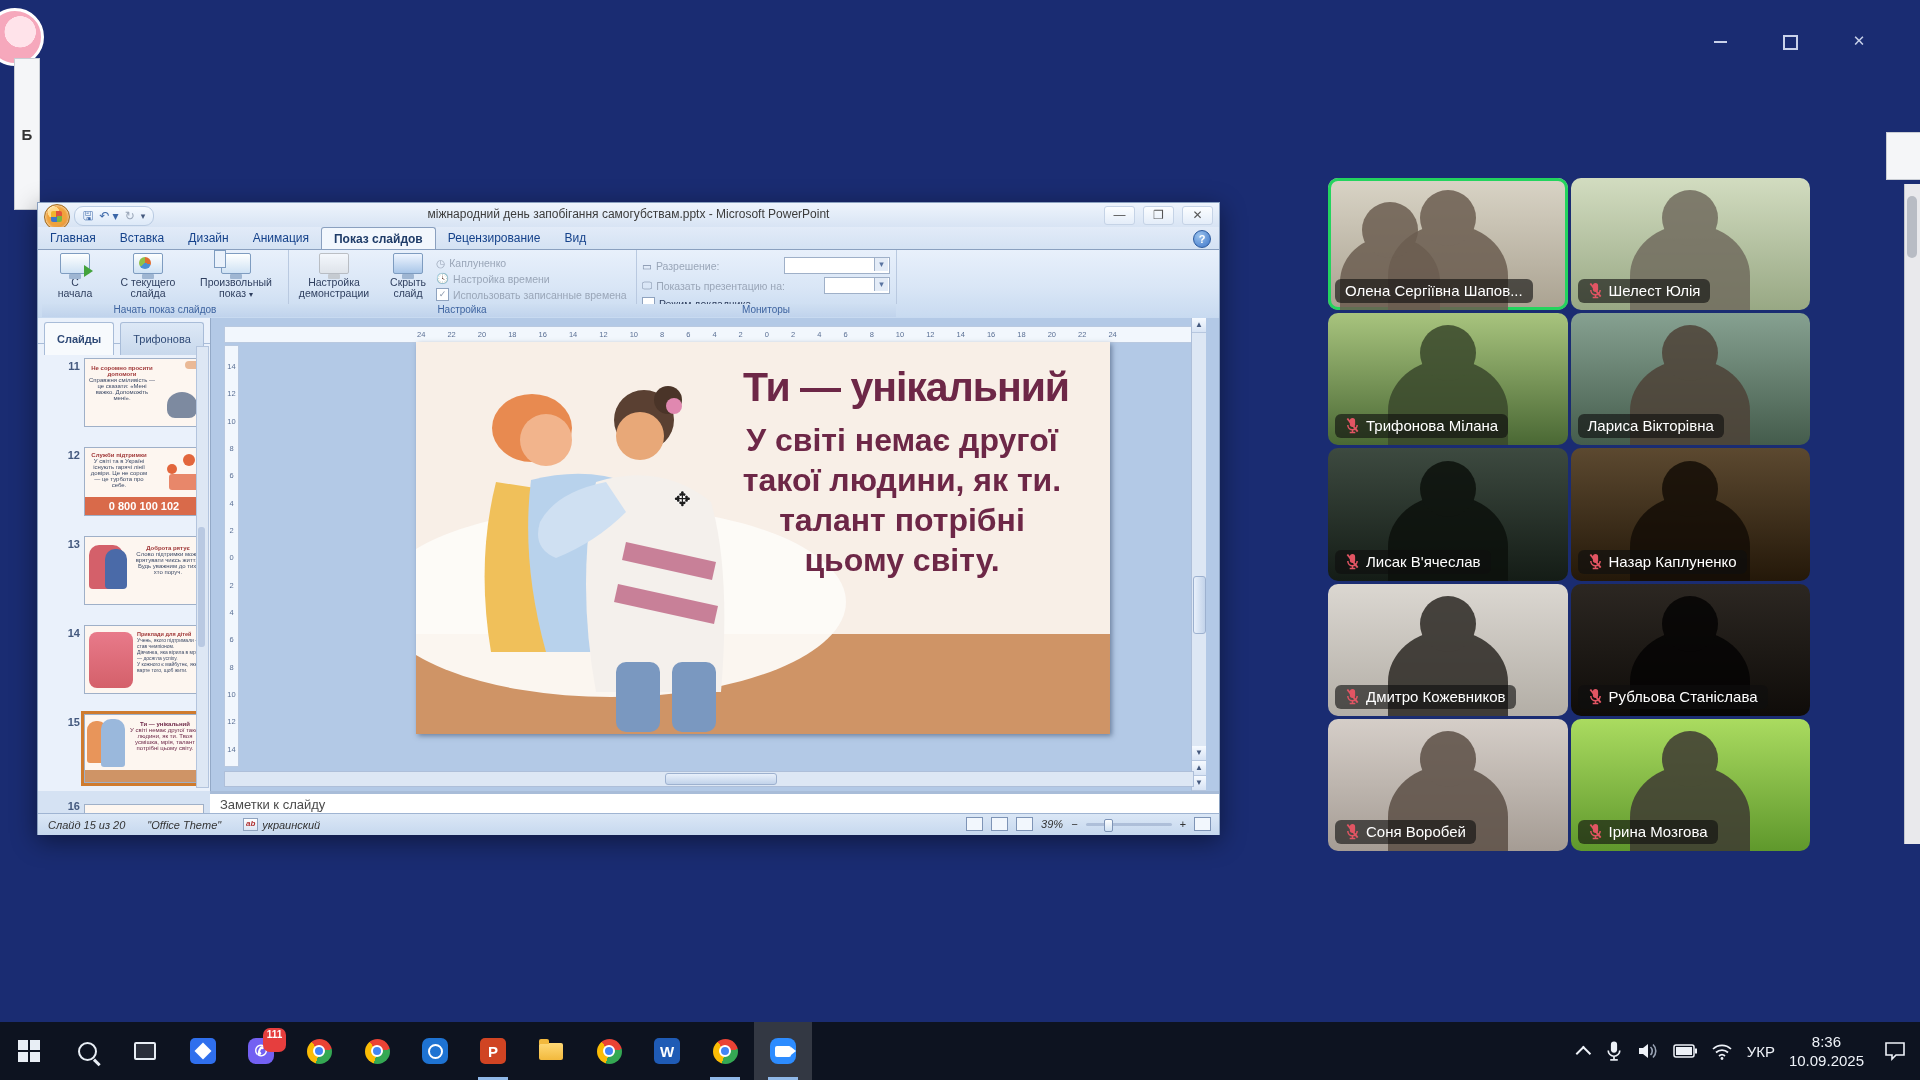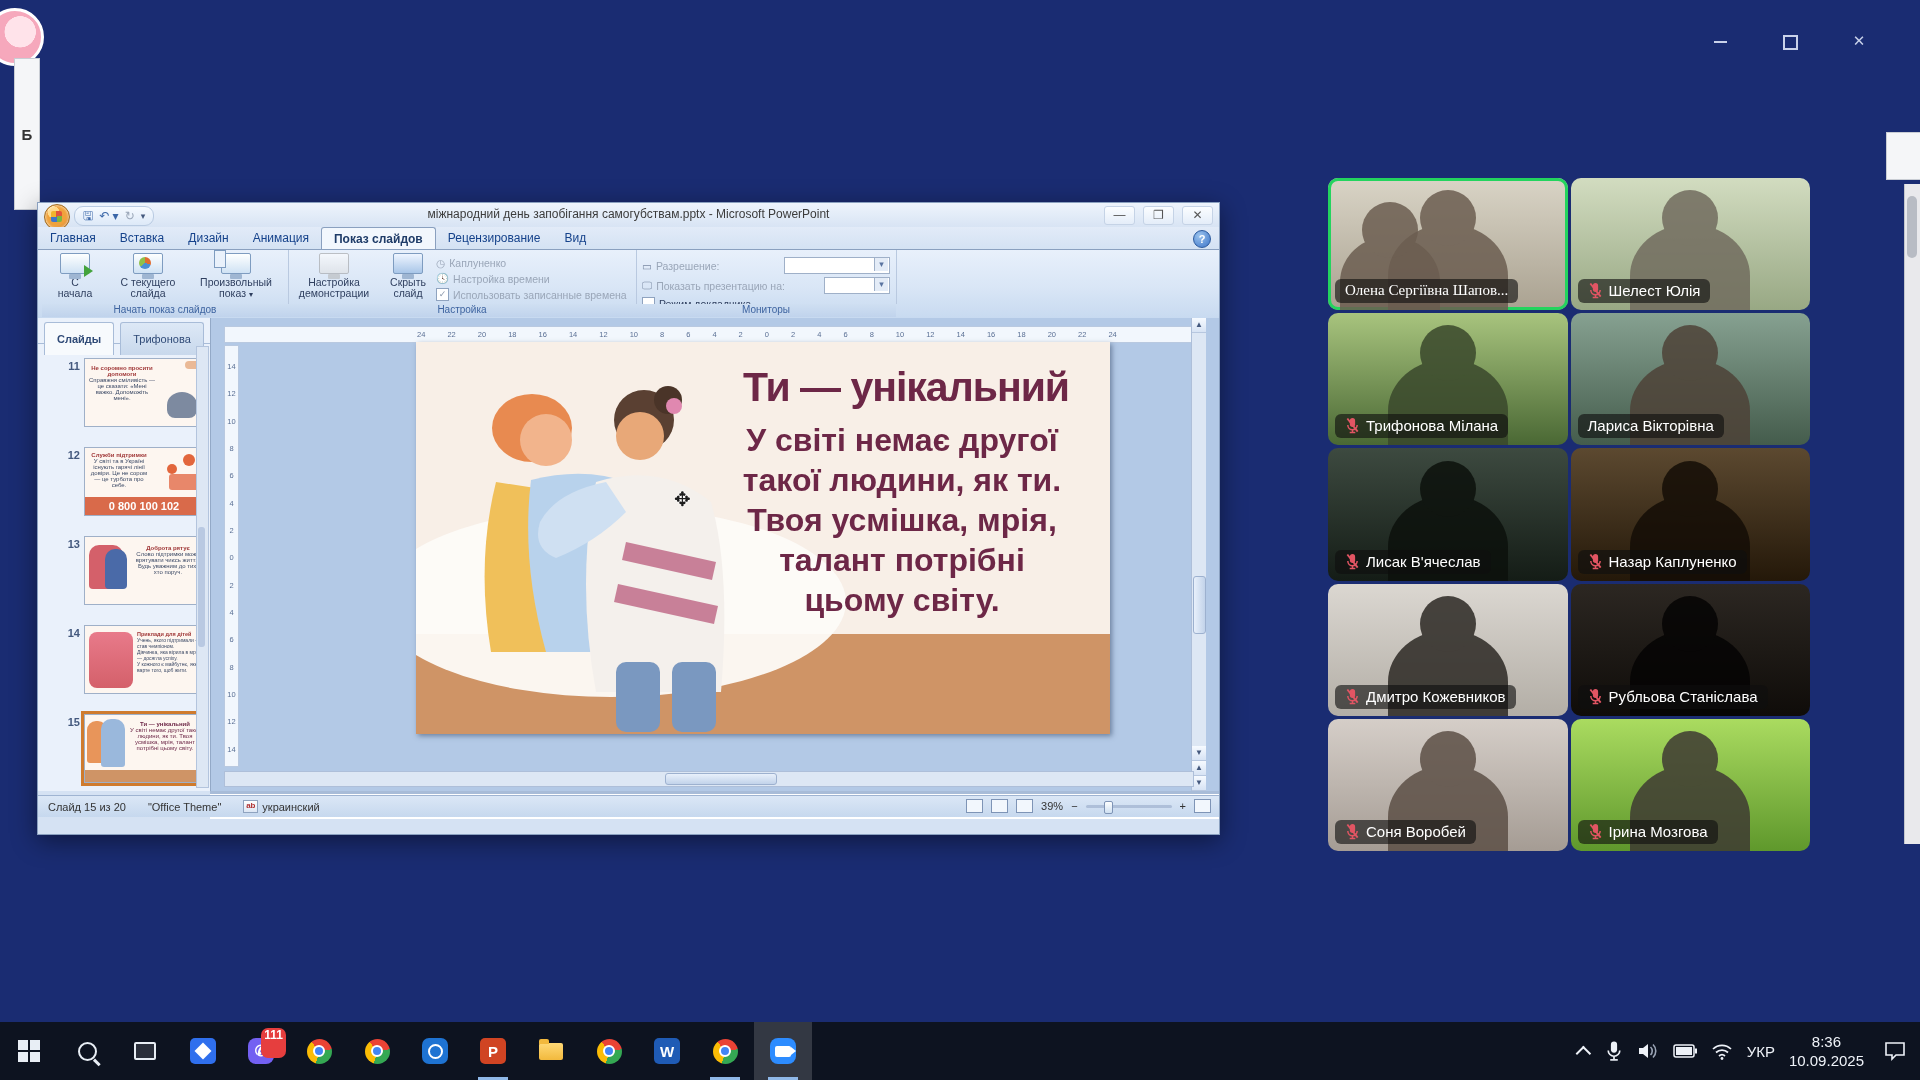--- a/index.html
+++ b/index.html
@@ -126,22 +126,22 @@
     background:linear-gradient(#f6faff,#d7e3f4);border-bottom:1px solid #b7c7df;}
   .vthumb{position:absolute;left:1px;top:258px;width:11px;height:56px;background:linear-gradient(90deg,#e8f0fb,#c2d3ea);
     border:1px solid #9db1cf;border-radius:3px;}
   .vnav{position:absolute;bottom:0;left:0;width:100%;}
   .hscroll{position:absolute;left:14px;bottom:4px;width:968px;height:14px;background:#dde7f4;border:1px solid #aebfd9;}
   .hthumb{position:absolute;left:440px;top:1px;width:110px;height:10px;background:linear-gradient(#e8f0fb,#c2d3ea);
     border:1px solid #9db1cf;border-radius:3px;}
 
   .notes{position:absolute;left:172px;top:588px;width:1009px;height:22px;background:#fff;
     border-top:3px solid #a8bcd8;color:#4a4a4a;font-size:13px;padding-top:3px;}
-  .statusbar{position:absolute;left:0;top:592px;width:1181px;height:21px;
-    background:linear-gradient(#dbe7f6,#c6d8ee);border-top:1px solid #9fb4d2;color:#333;font-size:11px;}
+  .statusbar{position:absolute;left:0;top:610px;width:1181px;height:21px;
+    background:linear-gradient(#dbe7f6,#c6d8ee);border-top:1px solid #9fb4d2;color:#333;font-size:11px;font-style:italic;}
   .statusbar .lft{position:absolute;left:10px;top:4px;display:flex;gap:22px;align-items:center;}
   .statusbar .rgt{position:absolute;right:8px;top:3px;display:flex;gap:8px;align-items:center;}
   .viewic{width:15px;height:12px;border:1px solid #7e94b6;background:#f2f7fd;}
   .ztrack{position:relative;width:86px;height:3px;background:#aebfd9;border-radius:2px;}
   .zknob{position:absolute;left:18px;top:-4px;width:7px;height:11px;background:linear-gradient(#fdfefe,#cfe0f2);
     border:1px solid #7e94b6;border-radius:2px;}
   .spellic{width:13px;height:11px;background:linear-gradient(#fff,#dce6f4);border:1px solid #8fa3bf;
     font-size:8px;line-height:10px;text-align:center;color:#b03030;font-weight:bold;}
 
   
@@ -155,22 +155,22 @@
   .search-ic::after{content:"";position:absolute;right:-6px;bottom:-5px;width:8px;height:2.5px;background:#e8eef5;transform:rotate(45deg);}
   .taskview-ic{width:18px;height:14px;border:2px solid #e8eef5;border-radius:2px;position:relative;background:rgba(255,255,255,.12);}
   .appsq{width:26px;height:26px;border-radius:5px;display:flex;align-items:center;justify-content:center;
     color:#fff;font-weight:bold;font-size:15px;}
   .chrome-ic{width:25px;height:25px;border-radius:50%;position:relative;
     background:conic-gradient(from -40deg,#ea4335 0 33%,#34a853 0 66%,#fbbc05 0);}
   .chrome-ic::after{content:"";position:absolute;left:6.5px;top:6.5px;width:12px;height:12px;border-radius:50%;
     background:#4285f4;border:2.5px solid #fff;box-sizing:border-box;}
   .folder-ic{position:relative;width:24px;height:17px;background:linear-gradient(#ffd976,#f2b93d);border-radius:2px;}
   .folder-ic::before{content:"";position:absolute;left:0;top:-4px;width:10px;height:5px;background:#f2b93d;border-radius:2px 2px 0 0;}
-  .badge{position:absolute;top:6px;right:4px;min-width:17px;height:30px;border-radius:7px;background:#e63e3e;
-    color:#fff;font-size:12px;line-height:14px;text-align:center;padding:0 3px;font-weight:bold;}
+  .badge{position:absolute;top:6px;right:4px;min-width:17px;height:24px;border-radius:7px;background:#e63e3e;
+    color:#fff;font-size:10px;line-height:14px;text-align:center;padding:0 3px;font-weight:bold;}
   .cam-ic{width:16px;height:11px;background:#fff;border-radius:2px;position:relative;}
   .cam-ic::after{content:"";position:absolute;right:-5px;top:1.5px;border-left:5px solid #fff;
     border-top:4px solid transparent;border-bottom:4px solid transparent;}
   .tray{margin-left:auto;display:flex;align-items:center;gap:14px;padding-right:14px;color:#eef2f8;}
   .tray .chev{width:9px;height:9px;border-left:2px solid #eef2f8;border-top:2px solid #eef2f8;transform:rotate(45deg) translateY(3px);}
   .tray .lang{font-size:15px;}
   .clock{text-align:center;font-size:15px;line-height:19px;}
   .tray svg{display:block;}
 </style>
 </head>
@@ -183,21 +183,21 @@
   <div class="abs right-box"></div>
   <div class="abs right-scrollstrip"></div>
   <div class="abs right-scrollthumb"></div>
 
   <div class="abs zwc" style="left:1706px;"><span class="bar"></span></div>
   <div class="abs zwc" style="left:1776px;"><span class="sq"></span></div>
   <div class="abs zwc" style="left:1845px;">✕</div>
 
   <div class="abs zoom-grid">
 
-      <div class="tile active" style="background: linear-gradient(rgb(217, 212, 198), rgb(170, 162, 145)); font-family: Liberation Serif, serif;">
+      <div class="tile active" style="background: linear-gradient(rgb(217, 212, 198), rgb(170, 162, 145));">
         <div class="sil" style="background: rgb(107, 93, 80);">
           <div class="head"></div>
         </div>
         <div class="sil second" style="background: rgb(107, 93, 80);">
           <div class="head"></div>
         </div>
         <div class="plabel">
 
           <span>Олена Сергіївна  Шапов...</span>
         </div>
@@ -603,21 +603,20 @@
             <path d="M182 222 L282 244 L278 262 L178 240Z" fill="#c88098"></path>
             <path d="M170 120 Q120 130 104 160 Q96 186 120 196 Q160 180 190 150Z" fill="#cfe0f2"></path>
             <rect x="180" y="300" width="44" height="70" rx="10" fill="#7a98c0"></rect>
             <rect x="236" y="300" width="44" height="70" rx="10" fill="#7a98c0"></rect>
           </svg>
           <div class="stitle">Ти — унікальний</div>
           <div class="sbody">
 
           <div>У світі немає другої</div>
               <div>такої людини, як ти.</div>
-              <div>Твоя усмішка, мрія,</div>
               <div>талант потрібні</div>
               <div>цьому світу.</div>
             </div>
           <div class="abs movecursor">✥</div>
         </div>
 
         <div class="vscroll">
           <div class="varrow">▲</div>
           <div class="vthumb"></div>
           <div class="vnav">

